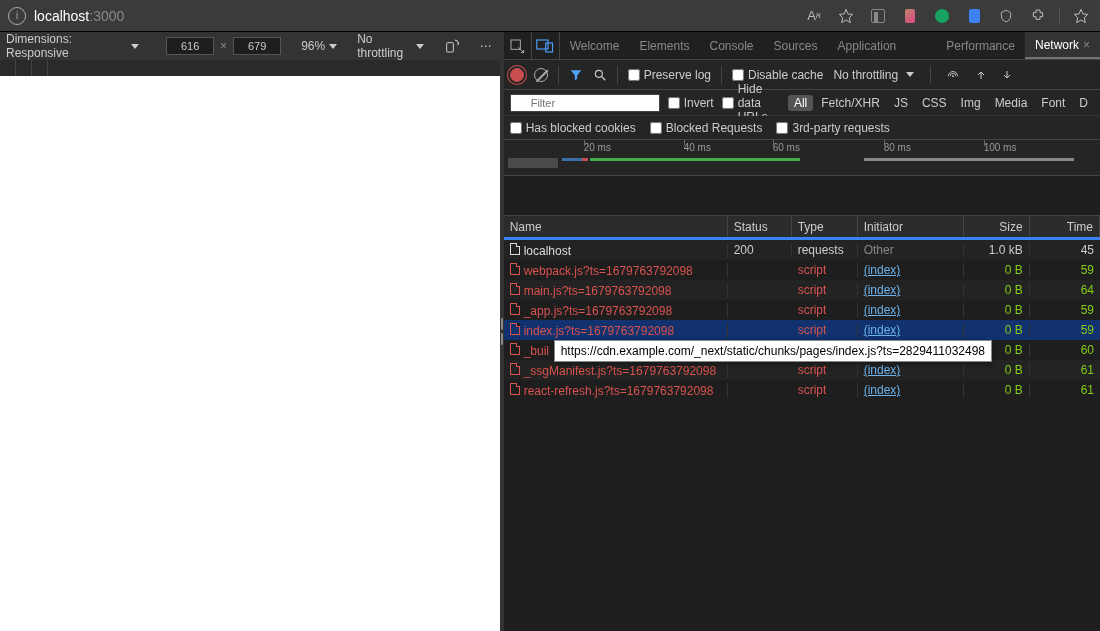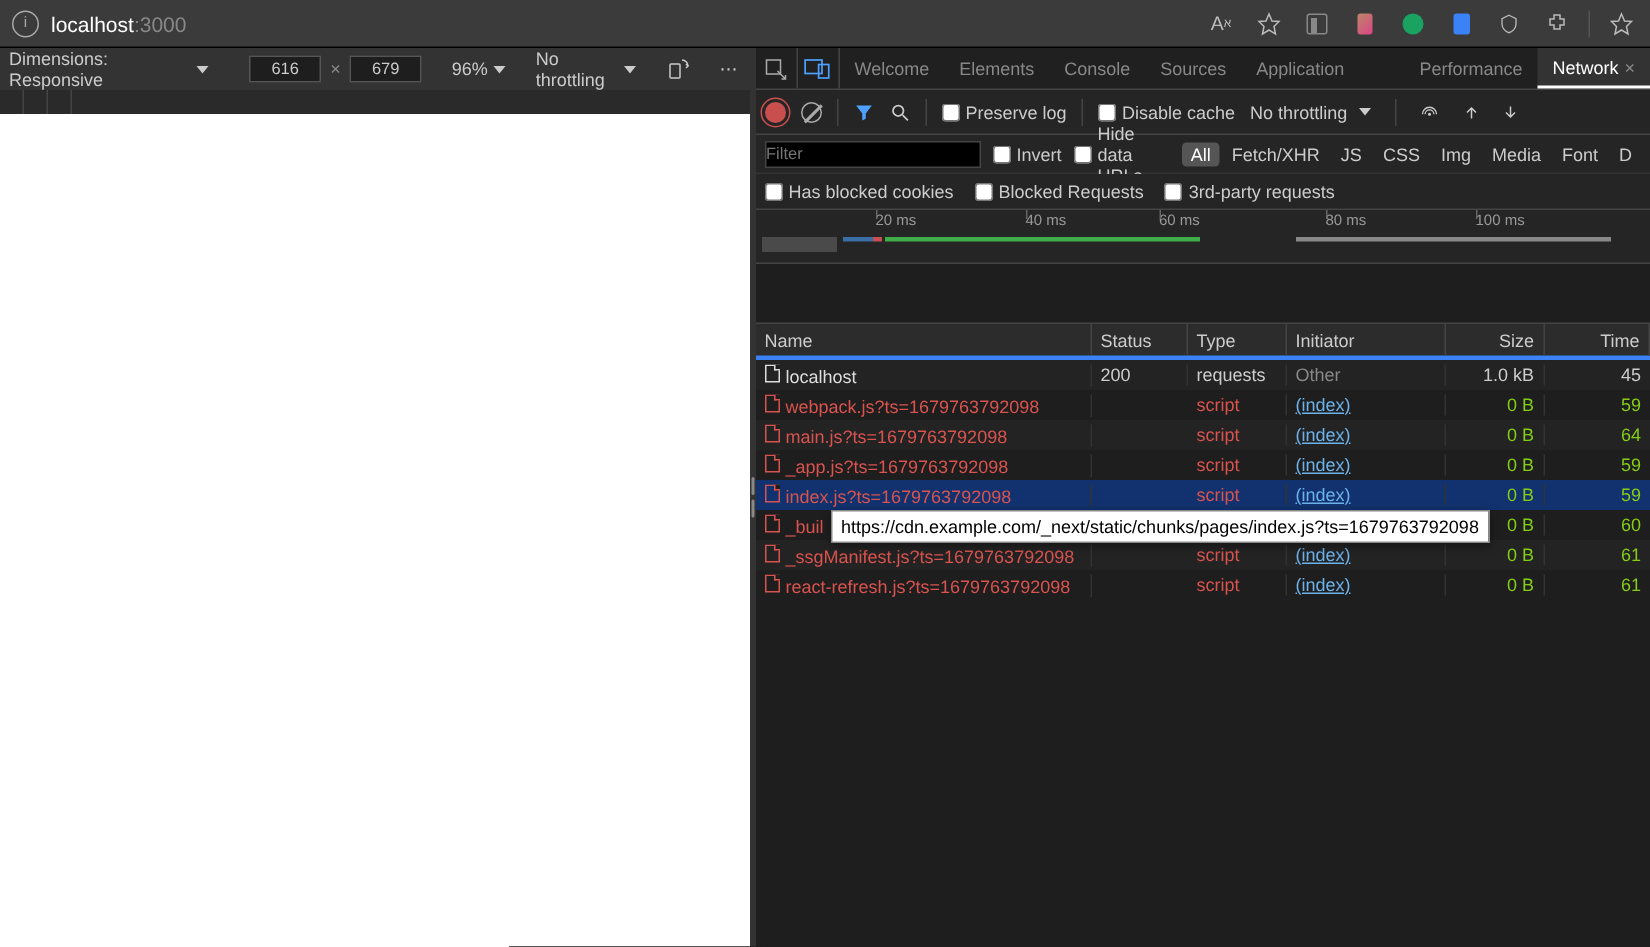--- a/index.html
+++ b/index.html
@@ -35,36 +35,36 @@
   .ruler-strip { height:16px; background:#2a2a2a; display:flex;}
   .ruler-strip div{ width:16px; height:100%; border-right:1px solid #444;}
   .viewport { flex:1; background:#fff; }
 
   
   .right-pane { flex:1; display:flex; flex-direction:column; background:#1e1e1e; }
 
   .tabs { height:28px; display:flex; align-items:center; border-bottom:1px solid #444; background:#202020; }
   .pick-ic { width:28px; display:flex; align-items:center; justify-content:center; border-right:1px solid #444; height:100%; }
   .tab { padding: 0 10px; height:100%; display:flex; align-items:center; color:#888; font-size:12px; cursor:default;}
-  .tab.active { color:#fff; border-bottom:2px solid #ffffff; background:#333; position:relative;}
+  .tab.active { color:#fff; border-bottom:2px solid #737373; background:#333; position:relative;}
   .tab-close { margin-left:4px; color:#888;}
 
   .net-toolbar { height:30px; display:flex; align-items:center; padding:0 6px; gap:10px; background:#252525; border-bottom:1px solid #444;}
   .rec-btn { width:14px;height:14px;border:1px solid #c94f4f;border-radius:50%; background:#c94f4f; box-shadow:0 0 0 2px #252525,0 0 0 3px #c94f4f;}
   .clear-btn { width:14px;height:14px;border:1.5px solid #aaa;border-radius:50%; position:relative;}
   .clear-btn::after{content:"";position:absolute;width:16px;height:1.5px;background:#aaa;top:6px;left:-1px;transform:rotate(-45deg);}
   .funnel { width:14px;height:14px; position:relative;}
   .search-ic { width:14px;height:14px; }
   .chk { display:flex; align-items:center; gap:4px; color:#ccc; font-size:12px;}
   .chk input{ width:12px;height:12px; accent-color:#555;}
   .throttle2 { display:flex; align-items:center; color:#ccc; gap:4px;}
   .up-down { color:#ccc; margin-left:4px;}
 
   .filter-row { display:flex; align-items:center; height:26px; background:#252525; padding:0 6px; gap:8px; border-bottom:1px solid #333; font-size:12px;}
-  .filter-input { width:150px; height:18px; background:#000000; border:1px solid #444; color:#888; padding:0 0; font-size:11px;}
+  .filter-input { width:150px; height:18px; background:#ffffff; border:1px solid #444; color:#888; padding:0 20px; font-size:11px;}
   .pill { padding:1px 6px; border-radius:3px; color:#ccc;}
   .pill.active { background:#555; color:#fff;}
 
   .filter-row2 { display:flex; align-items:center; height:24px; background:#252525; padding:0 6px; gap:14px; border-bottom:1px solid #444;}
 
   .timeline { height:36px; background:#252525; border-bottom:1px solid #444; position:relative;}
   .tick { position:absolute; top:2px; font-size:10px; color:#999;}
   .tick::before{content:"";position:absolute;left:0;top:-2px;width:1px;height:6px;background:#666;}
   .tl-bar { position:absolute; top:18px; height:3px; }
   .tl-grey { position:absolute; top:18px; height:10px; background:#4a4a4a;}
@@ -385,16 +385,16 @@
           <div class="cell c-time size-red" style="border-right:none">61</div>
         </div>
         <div class="row">
           <div class="cell c-name name-red"><span class="file-ic"></span>react-refresh.js?ts=1679763792098</div>
           <div class="cell c-status type-white"></div>
           <div class="cell c-type type-red">script</div>
           <div class="cell c-init init-link">(index)</div>
           <div class="cell c-size size-red">0 B</div>
           <div class="cell c-time size-red" style="border-right:none">61</div>
         </div>
-        <div class="tooltip" style="left:50px; top:100px;">https://cdn.example.com/_next/static/chunks/pages/index.js?ts=1679763792098</div>
+        <div class="tooltip" style="left:50px; top:100px;">https://cdn.example.com/_next/static/chunks/pages/index.js?ts=2829411032498</div>
       </div>
   </div>
 </div>
 
 </body></html>

